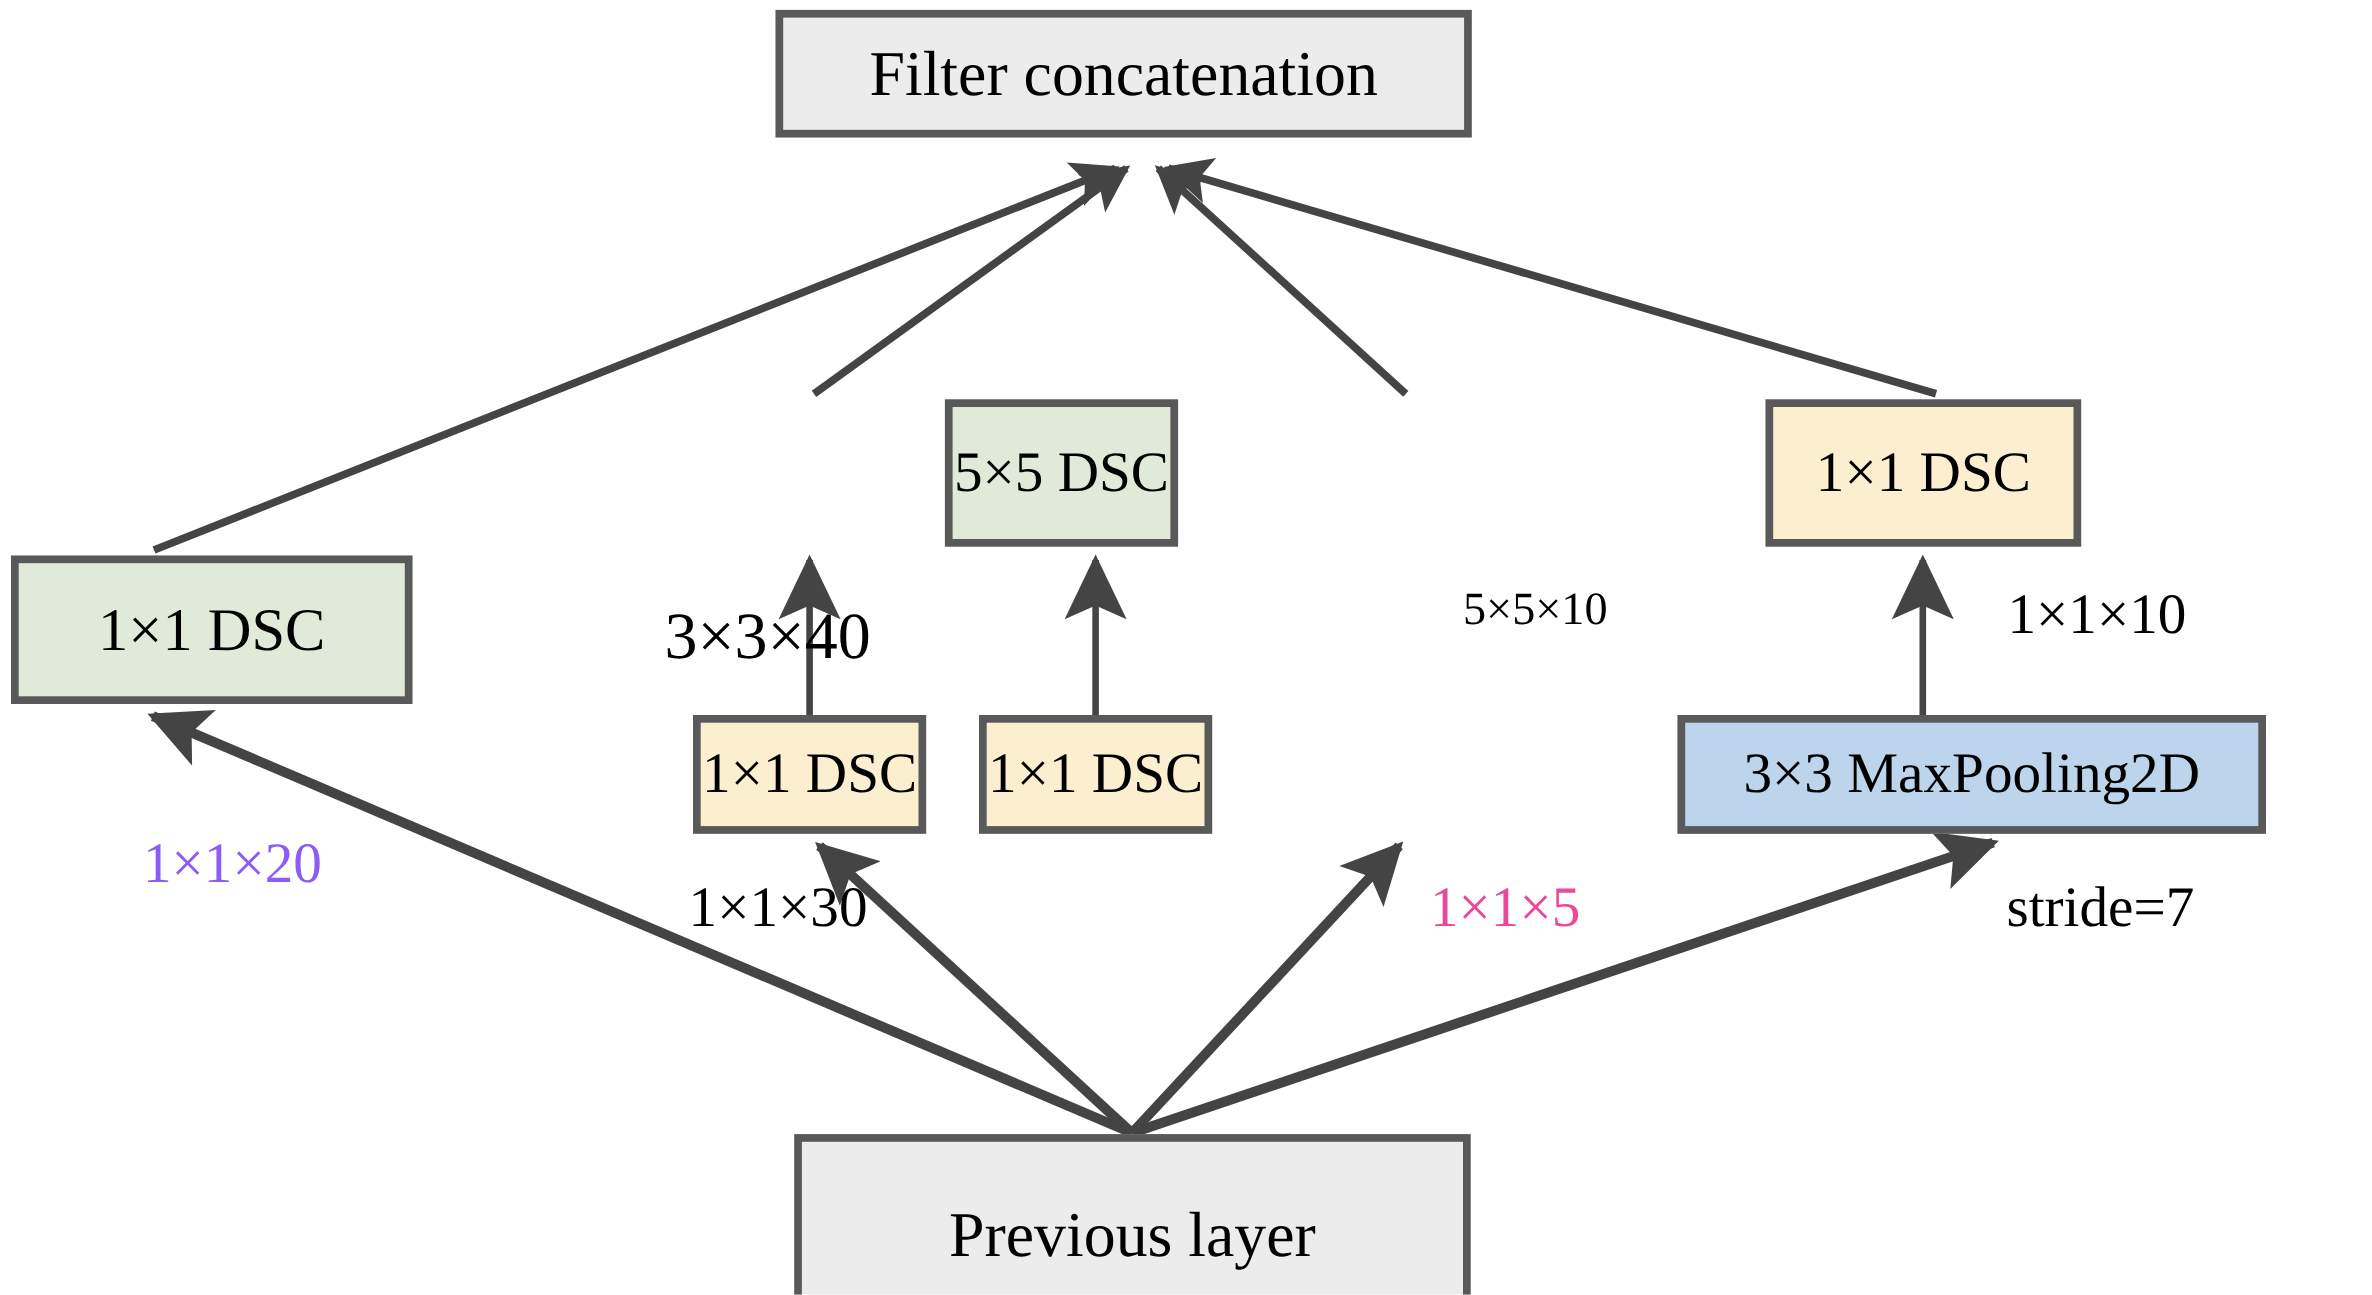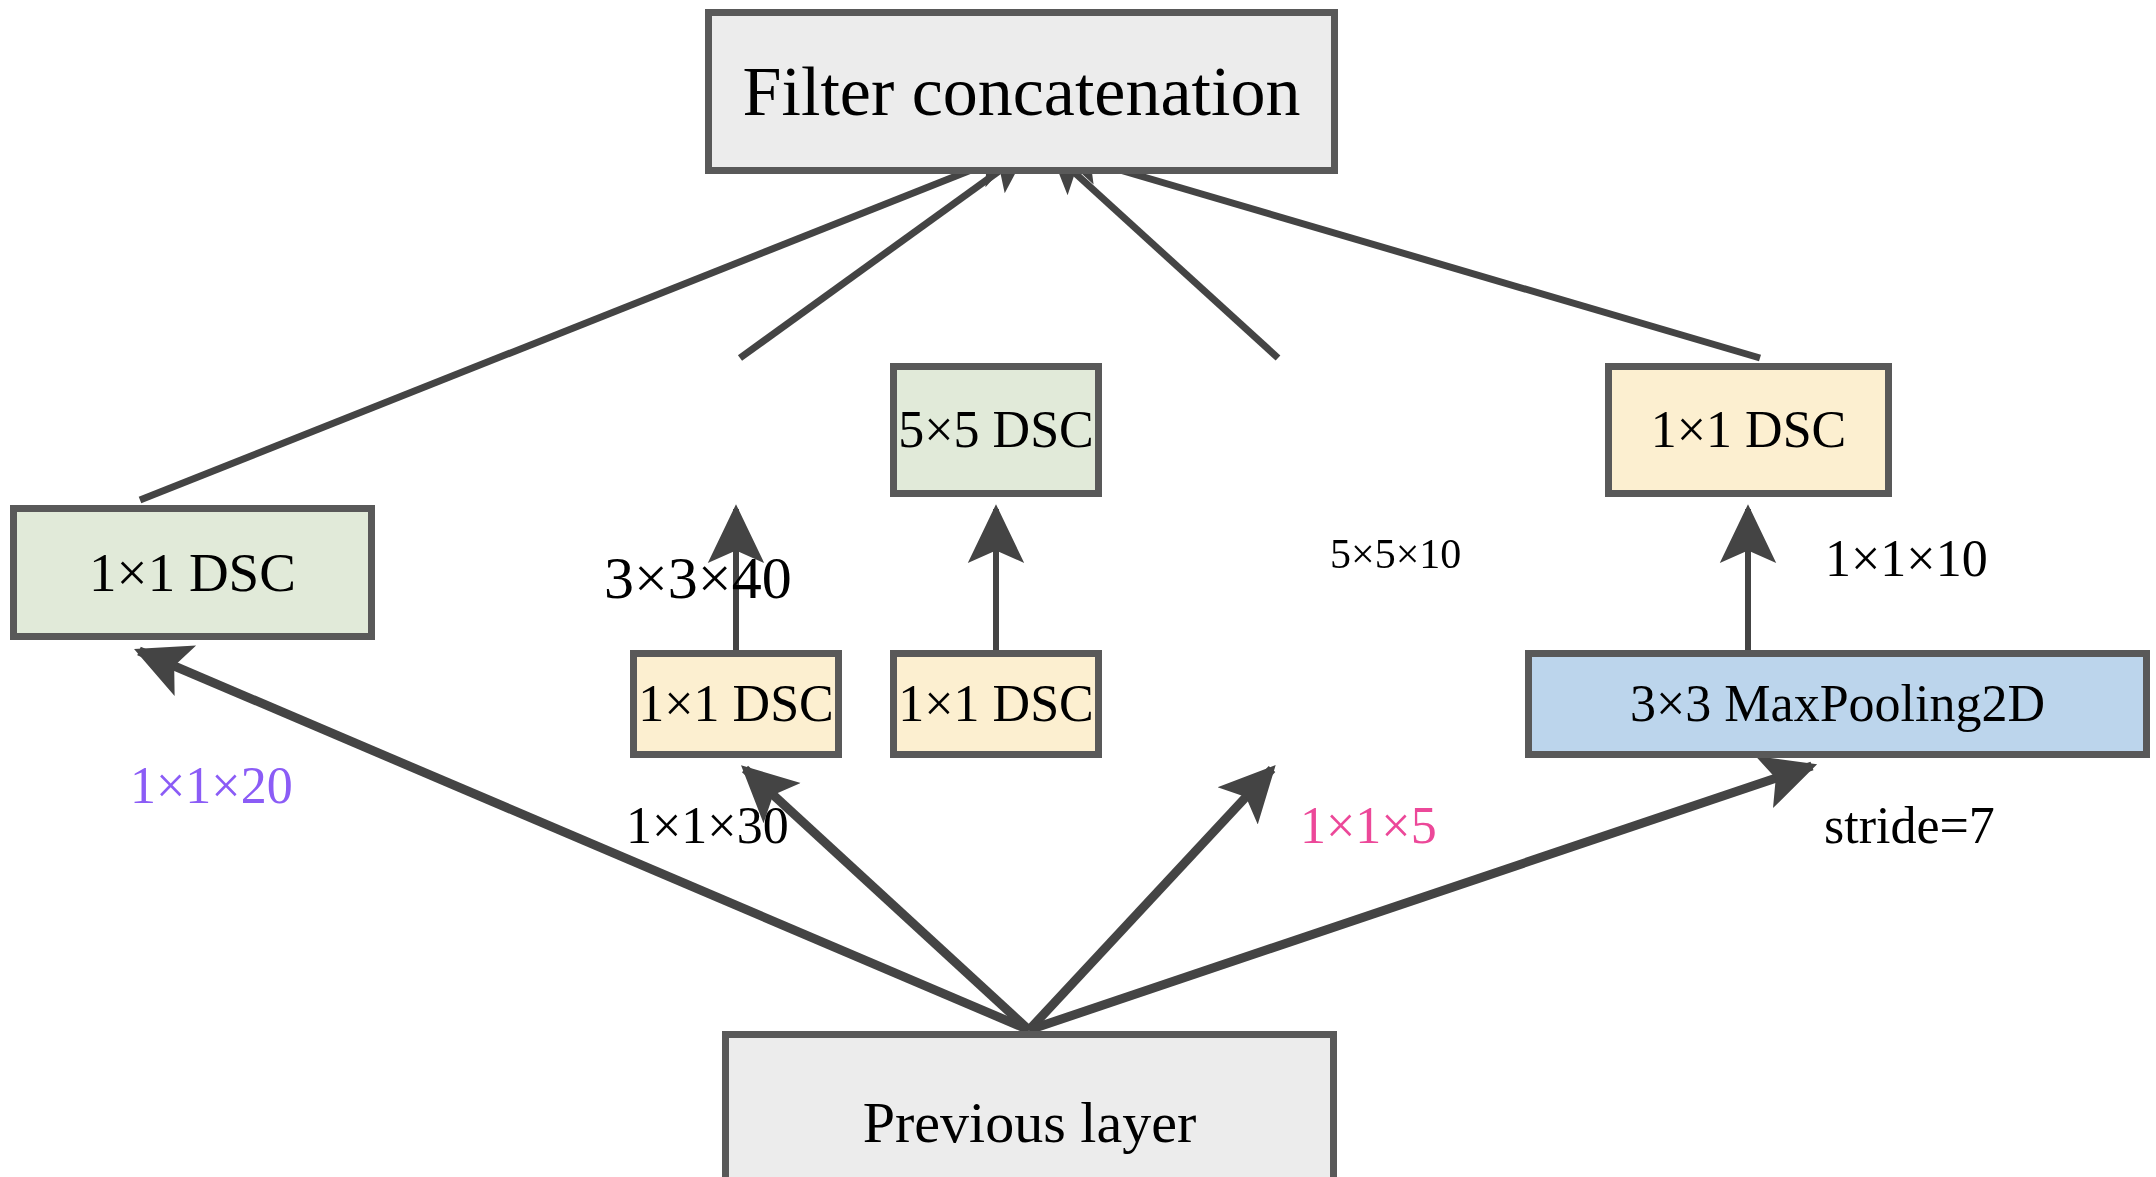--- a/index.html
+++ b/index.html
@@ -78,46 +78,46 @@
 
     <line x1="140" y1="500" x2="1014" y2="153" stroke="#444444" stroke-width="7" marker-end="url(#arrowhead)"></line>
 
     <line x1="740" y1="358" x2="1024" y2="153" stroke="#444444" stroke-width="7" marker-end="url(#arrowhead)"></line>
 
     <line x1="1278" y1="358" x2="1053" y2="153" stroke="#444444" stroke-width="7" marker-end="url(#arrowhead)"></line>
 
     <line x1="1760" y1="358" x2="1062" y2="153" stroke="#444444" stroke-width="7" marker-end="url(#arrowhead)"></line>
   </svg>
 
-  <div class="node" style="left: 705px; top: 9px; width: 633px; height: 165px; background: rgb(236, 236, 236); font-size: 70px; border-color: rgb(89, 89, 89); color: rgb(0, 0, 0);">
+  <div class="node" style="left: 705px; top: 9px; width: 633px; height: 116px; background: rgb(236, 236, 236); font-size: 58px; border-color: rgb(89, 89, 89); color: rgb(0, 0, 0);">
     <span class="node-label">Filter concatenation</span>
   </div>
 
   <div class="node" style="left: 10px; top: 505px; width: 365px; height: 135px; background: rgb(225, 234, 217); font-size: 55px; border-color: rgb(89, 89, 89); color: rgb(0, 0, 0);">
     <span class="node-label">1×1 DSC</span>
   </div>
 
 
-  <div class="node" style="left: 890px; top: 363px; width: 212px; height: 134px; background: rgb(225, 234, 217); font-size: 52px; border-color: rgb(89, 89, 89); color: rgb(0, 0, 0);">
+  <div class="node" style="left: 859px; top: 363px; width: 212px; height: 134px; background: rgb(225, 234, 217); font-size: 52px; border-color: rgb(89, 89, 89); color: rgb(0, 0, 0);">
     <span class="node-label">5×5 DSC</span>
   </div>
 
   <div class="node" style="left: 1605px; top: 363px; width: 287px; height: 134px; background: rgb(252, 239, 208); font-size: 52px; border-color: rgb(89, 89, 89); color: rgb(0, 0, 0);">
     <span class="node-label">1×1 DSC</span>
   </div>
 
   <div class="node" style="left: 630px; top: 650px; width: 212px; height: 108px; background: rgb(252, 239, 208); font-size: 52px; border-color: rgb(89, 89, 89); color: rgb(0, 0, 0);">
     <span class="node-label">1×1 DSC</span>
   </div>
 
   <div class="node" style="left: 890px; top: 650px; width: 212px; height: 108px; background: rgb(252, 239, 208); font-size: 52px; border-color: rgb(89, 89, 89); color: rgb(0, 0, 0);">
     <span class="node-label">1×1 DSC</span>
   </div>
 
-  <div class="node" style="left: 1525px; top: 650px; width: 625px; height: 108px; background: rgb(188, 213, 236); font-size: 52px; border-color: rgb(89, 89, 89); color: rgb(0, 0, 0);">
+  <div class="node" style="left: 1525px; top: 650px; width: 535px; height: 108px; background: rgb(188, 213, 236); font-size: 52px; border-color: rgb(89, 89, 89); color: rgb(0, 0, 0);">
     <span class="node-label">3×3 MaxPooling2D</span>
   </div>
 
   <div class="node" style="left: 722px; top: 1031px; width: 615px; height: 184px; background: rgb(236, 236, 236); font-size: 58px; border-color: rgb(89, 89, 89); color: rgb(0, 0, 0);">
     <span class="node-label">Previous layer</span>
   </div>
 
   <span class="edge-label" style="left: 130px; top: 760px; font-size: 52px; color: #8b5cf6;">1×1×20</span>
   <span class="edge-label" style="left: 604px; top: 548px; font-size: 60px; color: rgb(0, 0, 0);">3×3×40</span>
   <span class="edge-label" style="left: 626px; top: 800px; font-size: 52px; color: rgb(0, 0, 0);">1×1×30</span>

